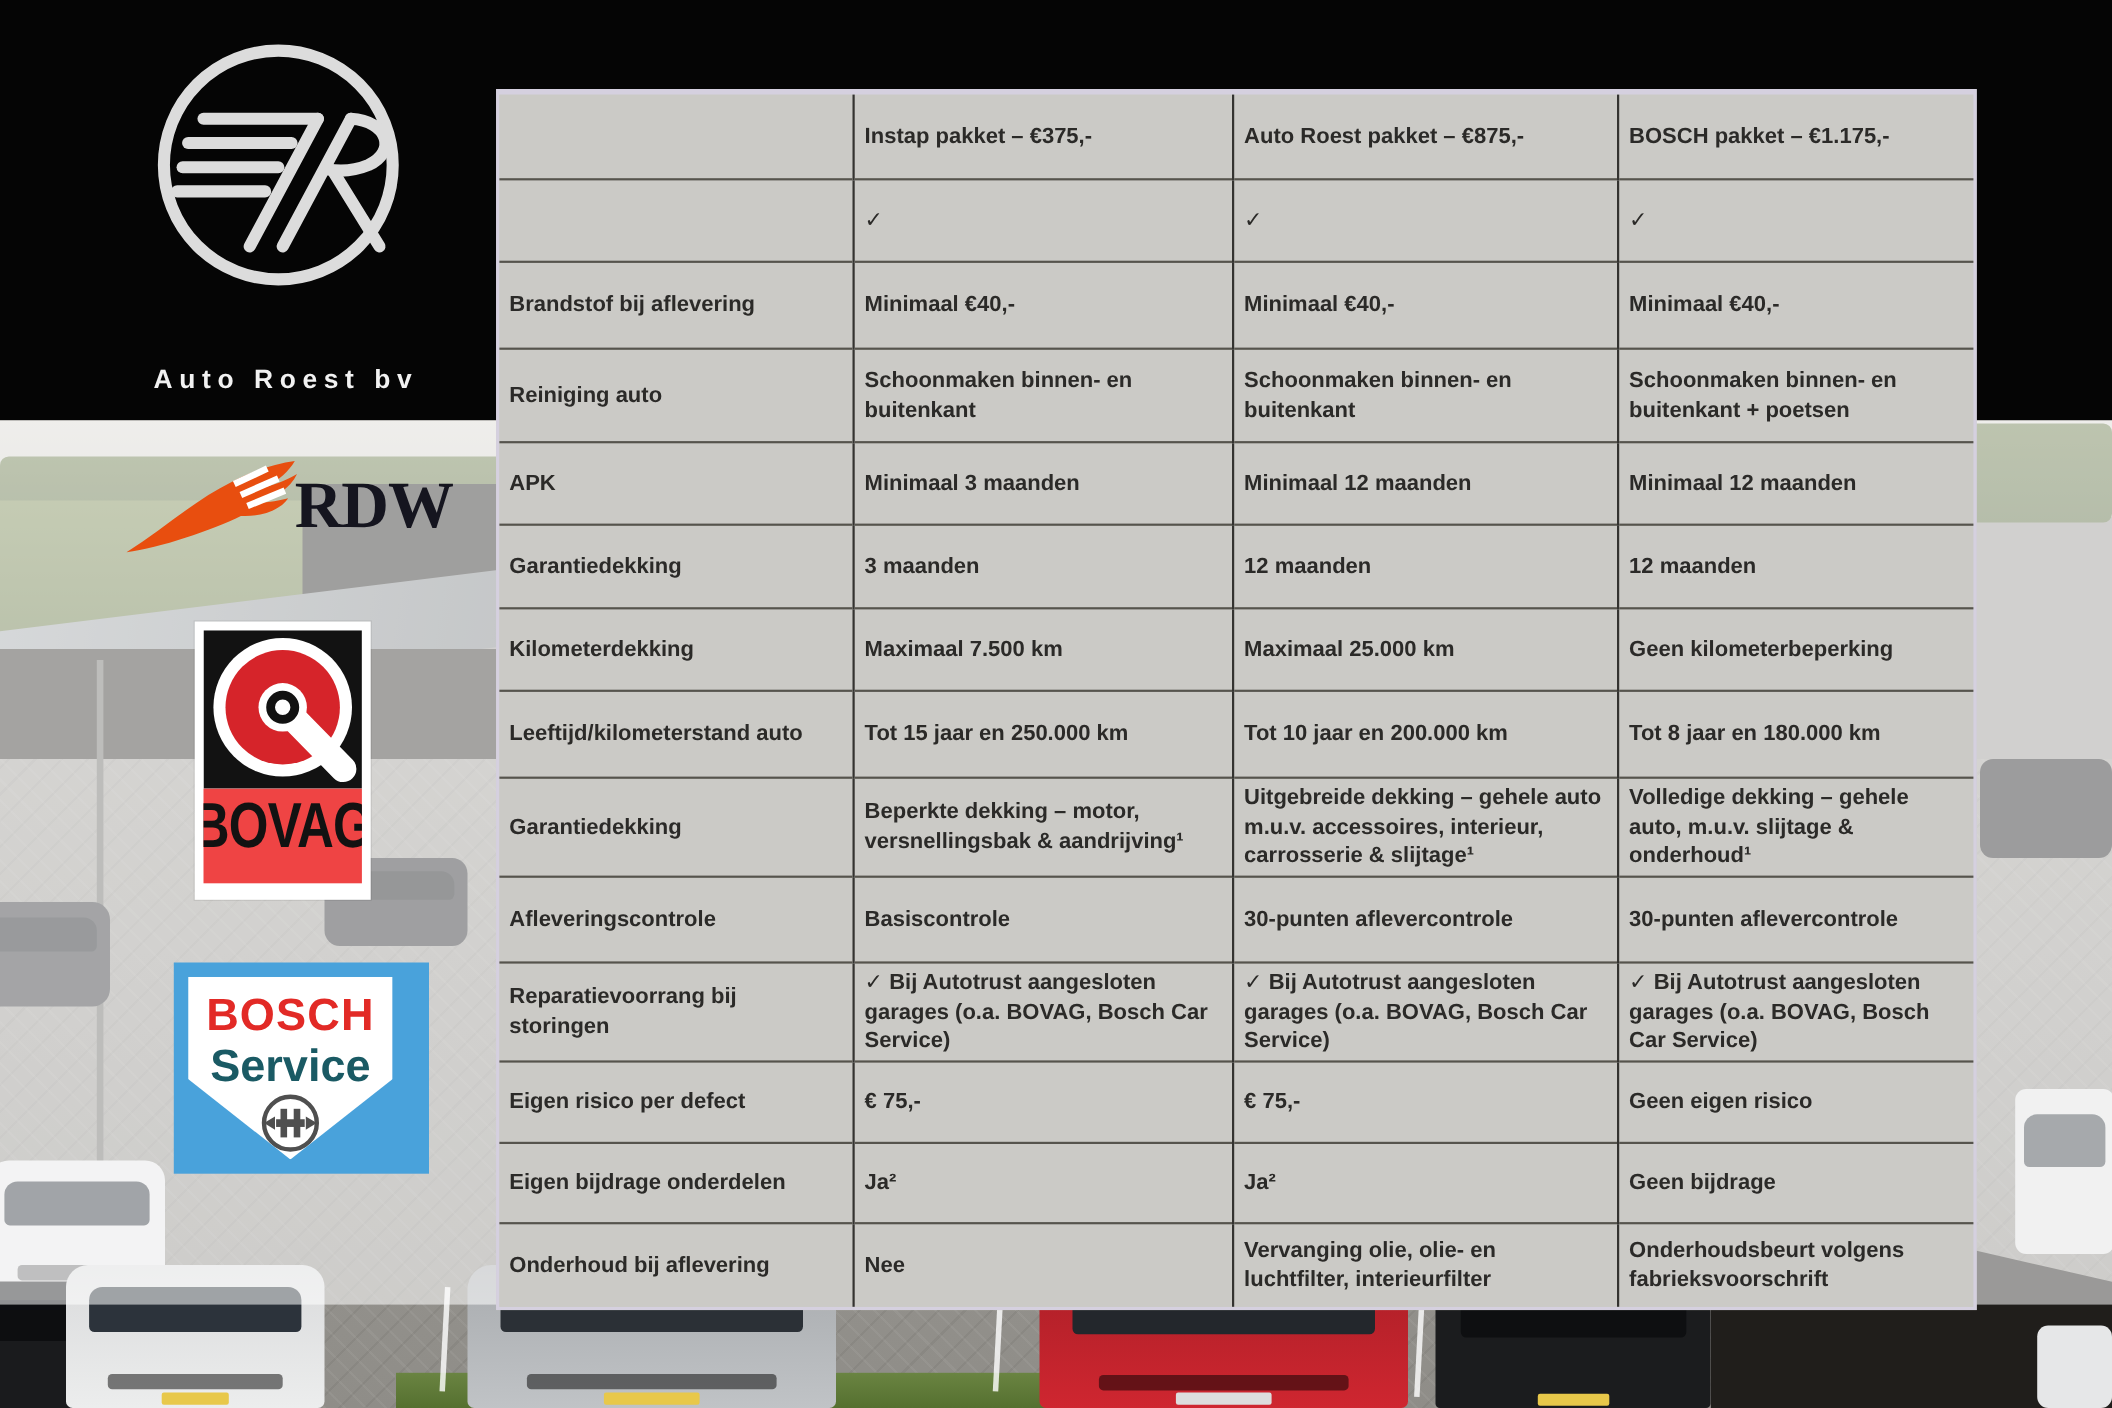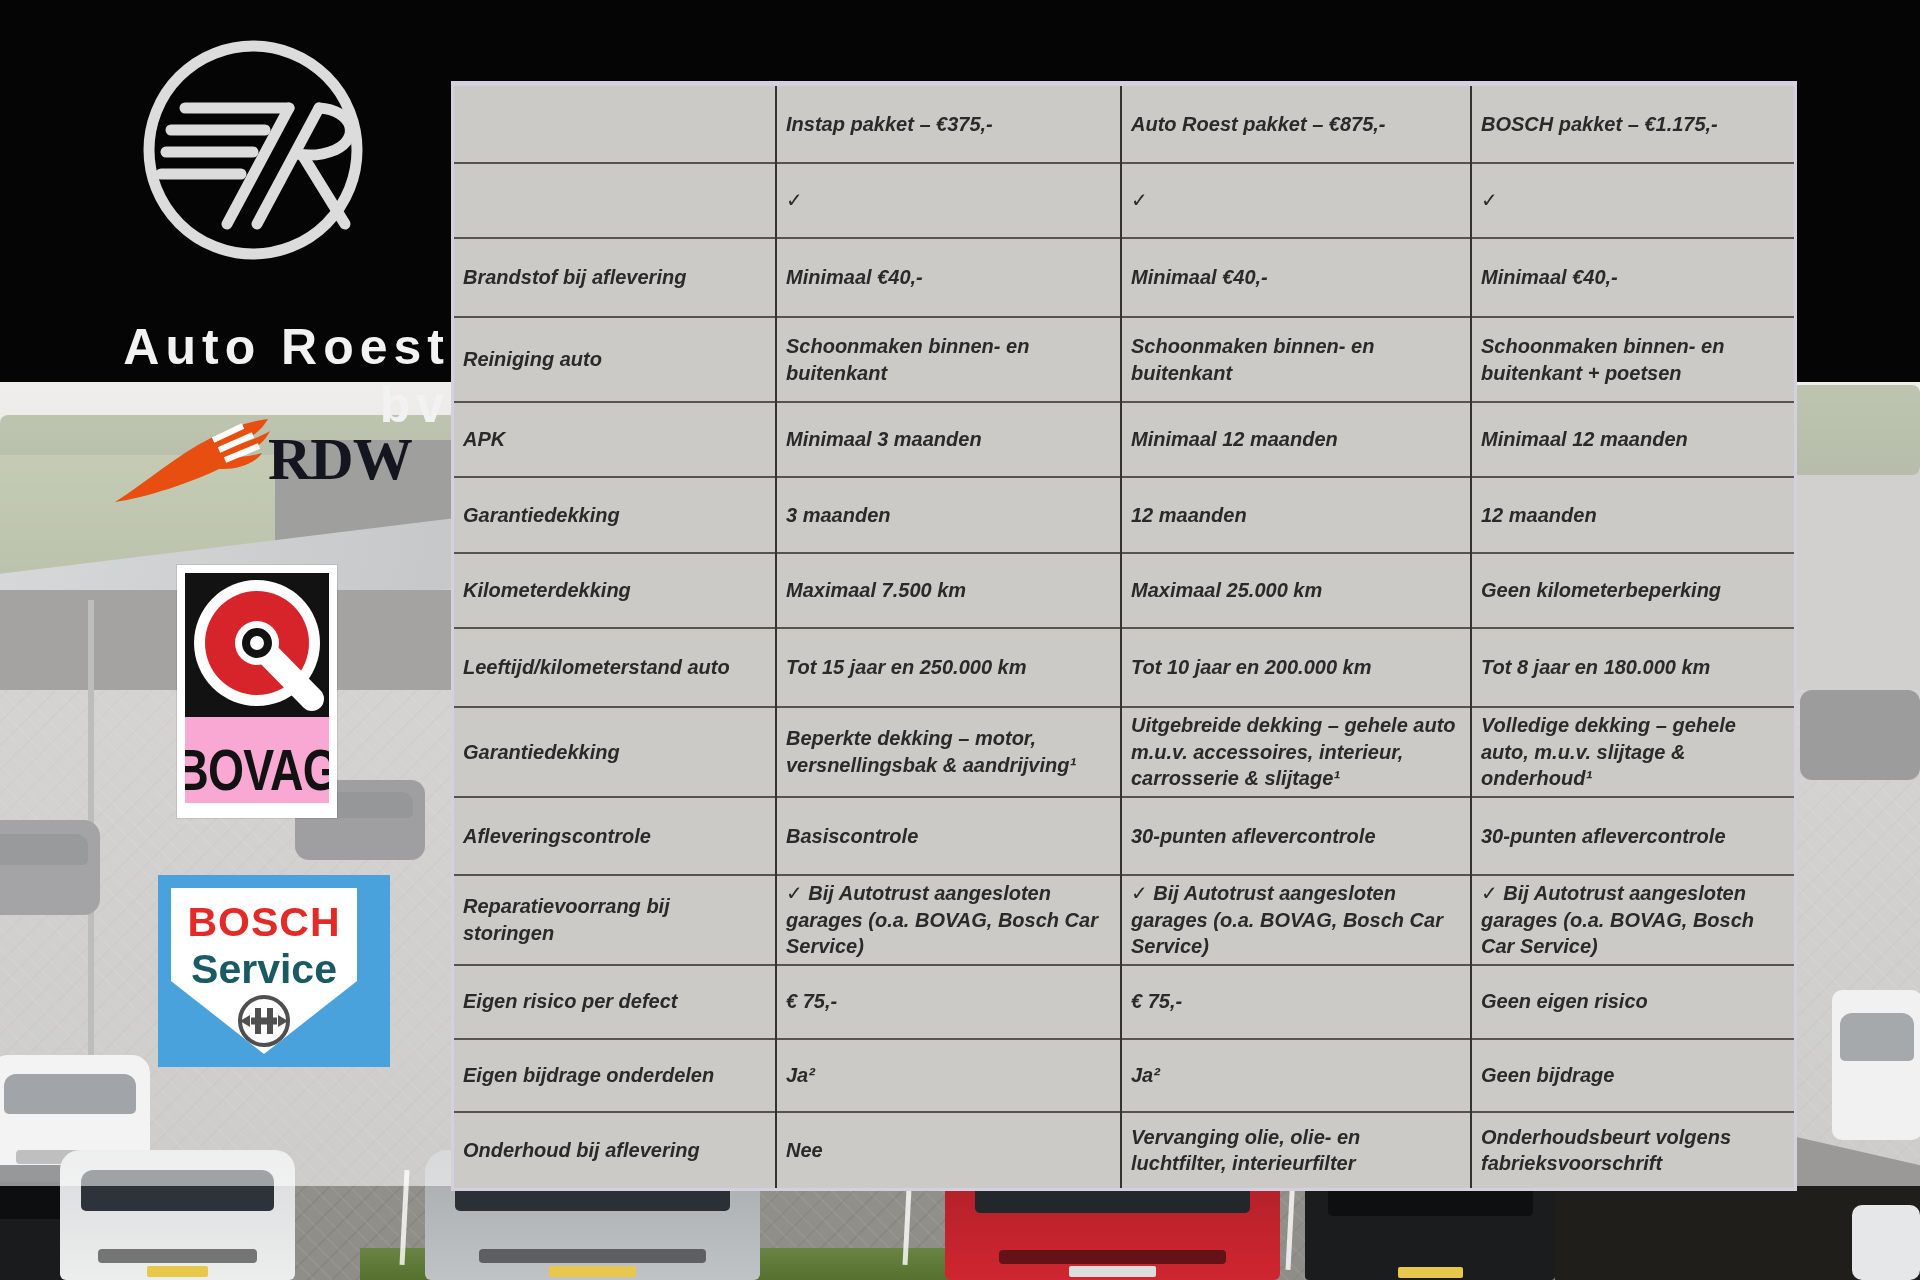--- a/index.html
+++ b/index.html
@@ -26,44 +26,44 @@
   .car{position:absolute;}
   .car .glass{position:absolute;left:9%;right:9%;top:15%;height:32%;border-radius:12px 12px 5px 5px;}
   .car .grille{position:absolute;left:16%;right:16%;bottom:13%;height:11%;border-radius:4px;background:rgba(0,0,0,.5);}
   .car .plate{position:absolute;left:37%;right:37%;bottom:2%;height:9%;border-radius:2px;}
   .pergola{position:absolute;background:#201e1b;clip-path:polygon(0 38%,54% 0,100% 26%,100% 100%,0 100%);}
 
   .wash{position:absolute;left:0;top:382px;width:100%;height:804px;background:rgba(255,255,255,.55);}
   .blackband{position:absolute;left:0;top:0;width:100%;height:382px;background:#050505;}
 
   
-  .brandname{position:absolute;left:70px;top:318px;width:380px;text-align:right;
-             color:#f2f2f2;font-size:50px;font-weight:bold;letter-spacing:6px;}
+  .brandname{position:absolute;left:70px;top:332px;width:380px;text-align:center;
+             color:#f2f2f2;font-size:24px;font-weight:bold;letter-spacing:6px;}
 
   
   .rdw-text{position:absolute;left:268px;top:425px;font-family:"Liberation Serif","DejaVu Serif",serif;
             font-size:60px;font-weight:bold;color:#15151f;letter-spacing:-1px;}
 
   
   .bovag-card{position:absolute;left:177px;top:565px;width:160px;height:253px;background:#fff;
               box-shadow:0 0 0 1px rgba(0,0,0,.08);}
-  .bovag-band{position:absolute;left:8px;top:152px;width:144px;height:86px;background:#f9a8d4;
-              display:flex;align-items:flex-end;justify-content:center;overflow:hidden;}
+  .bovag-band{position:absolute;left:8px;top:152px;width:144px;height:86px;background:#ef4444;
+              display:flex;align-items:flex-start;justify-content:center;overflow:hidden;}
   .bovag-band span{font-size:58px;font-weight:bold;color:#121212;transform:scaleX(.8);letter-spacing:-1px;}
 
   
   .bosch-card{position:absolute;left:158px;top:875px;width:212px;height:192px;background:#49a2db;padding-left:20px;}
   .bosch-shield{position:absolute;left:13px;top:13px;width:186px;height:166px;background:#fff;
                 clip-path:polygon(0 0,100% 0,100% 56%,50% 100%,0 56%);text-align:center;}
   .bosch-word{font-size:41px;font-weight:bold;color:#e22a26;letter-spacing:1px;margin-top:14px;line-height:1;}
   .bosch-service{font-size:41px;font-weight:bold;color:#1a5a64;line-height:1;margin-top:6px;}
 
   
   .table-frame{position:absolute;left:451px;top:81px;border:3px solid #d5d0df;border-top-width:5px;background:#cbcac6;}
-  table.pkg{border-collapse:collapse;table-layout:fixed;width:1340px;font-style:italic;}
+  table.pkg{border-collapse:collapse;table-layout:fixed;width:1340px;}
   table.pkg td{border-top:2px solid #56544d;border-left:2px solid #343330;
                background:rgba(203,202,198,.96);color:#2b2a28;font-weight:bold;
                font-size:20px;line-height:1.33;padding:4px 10px 4px 9px;vertical-align:middle;overflow:hidden;}
   table.pkg tr:first-child td{border-top:none;}
   table.pkg td:first-child{border-left:none;}
   td.hdr{font-size:23px;padding-left:12px;}
   td.chk{font-weight:normal;font-size:23px;}
 </style>
 </head>
 <body>

